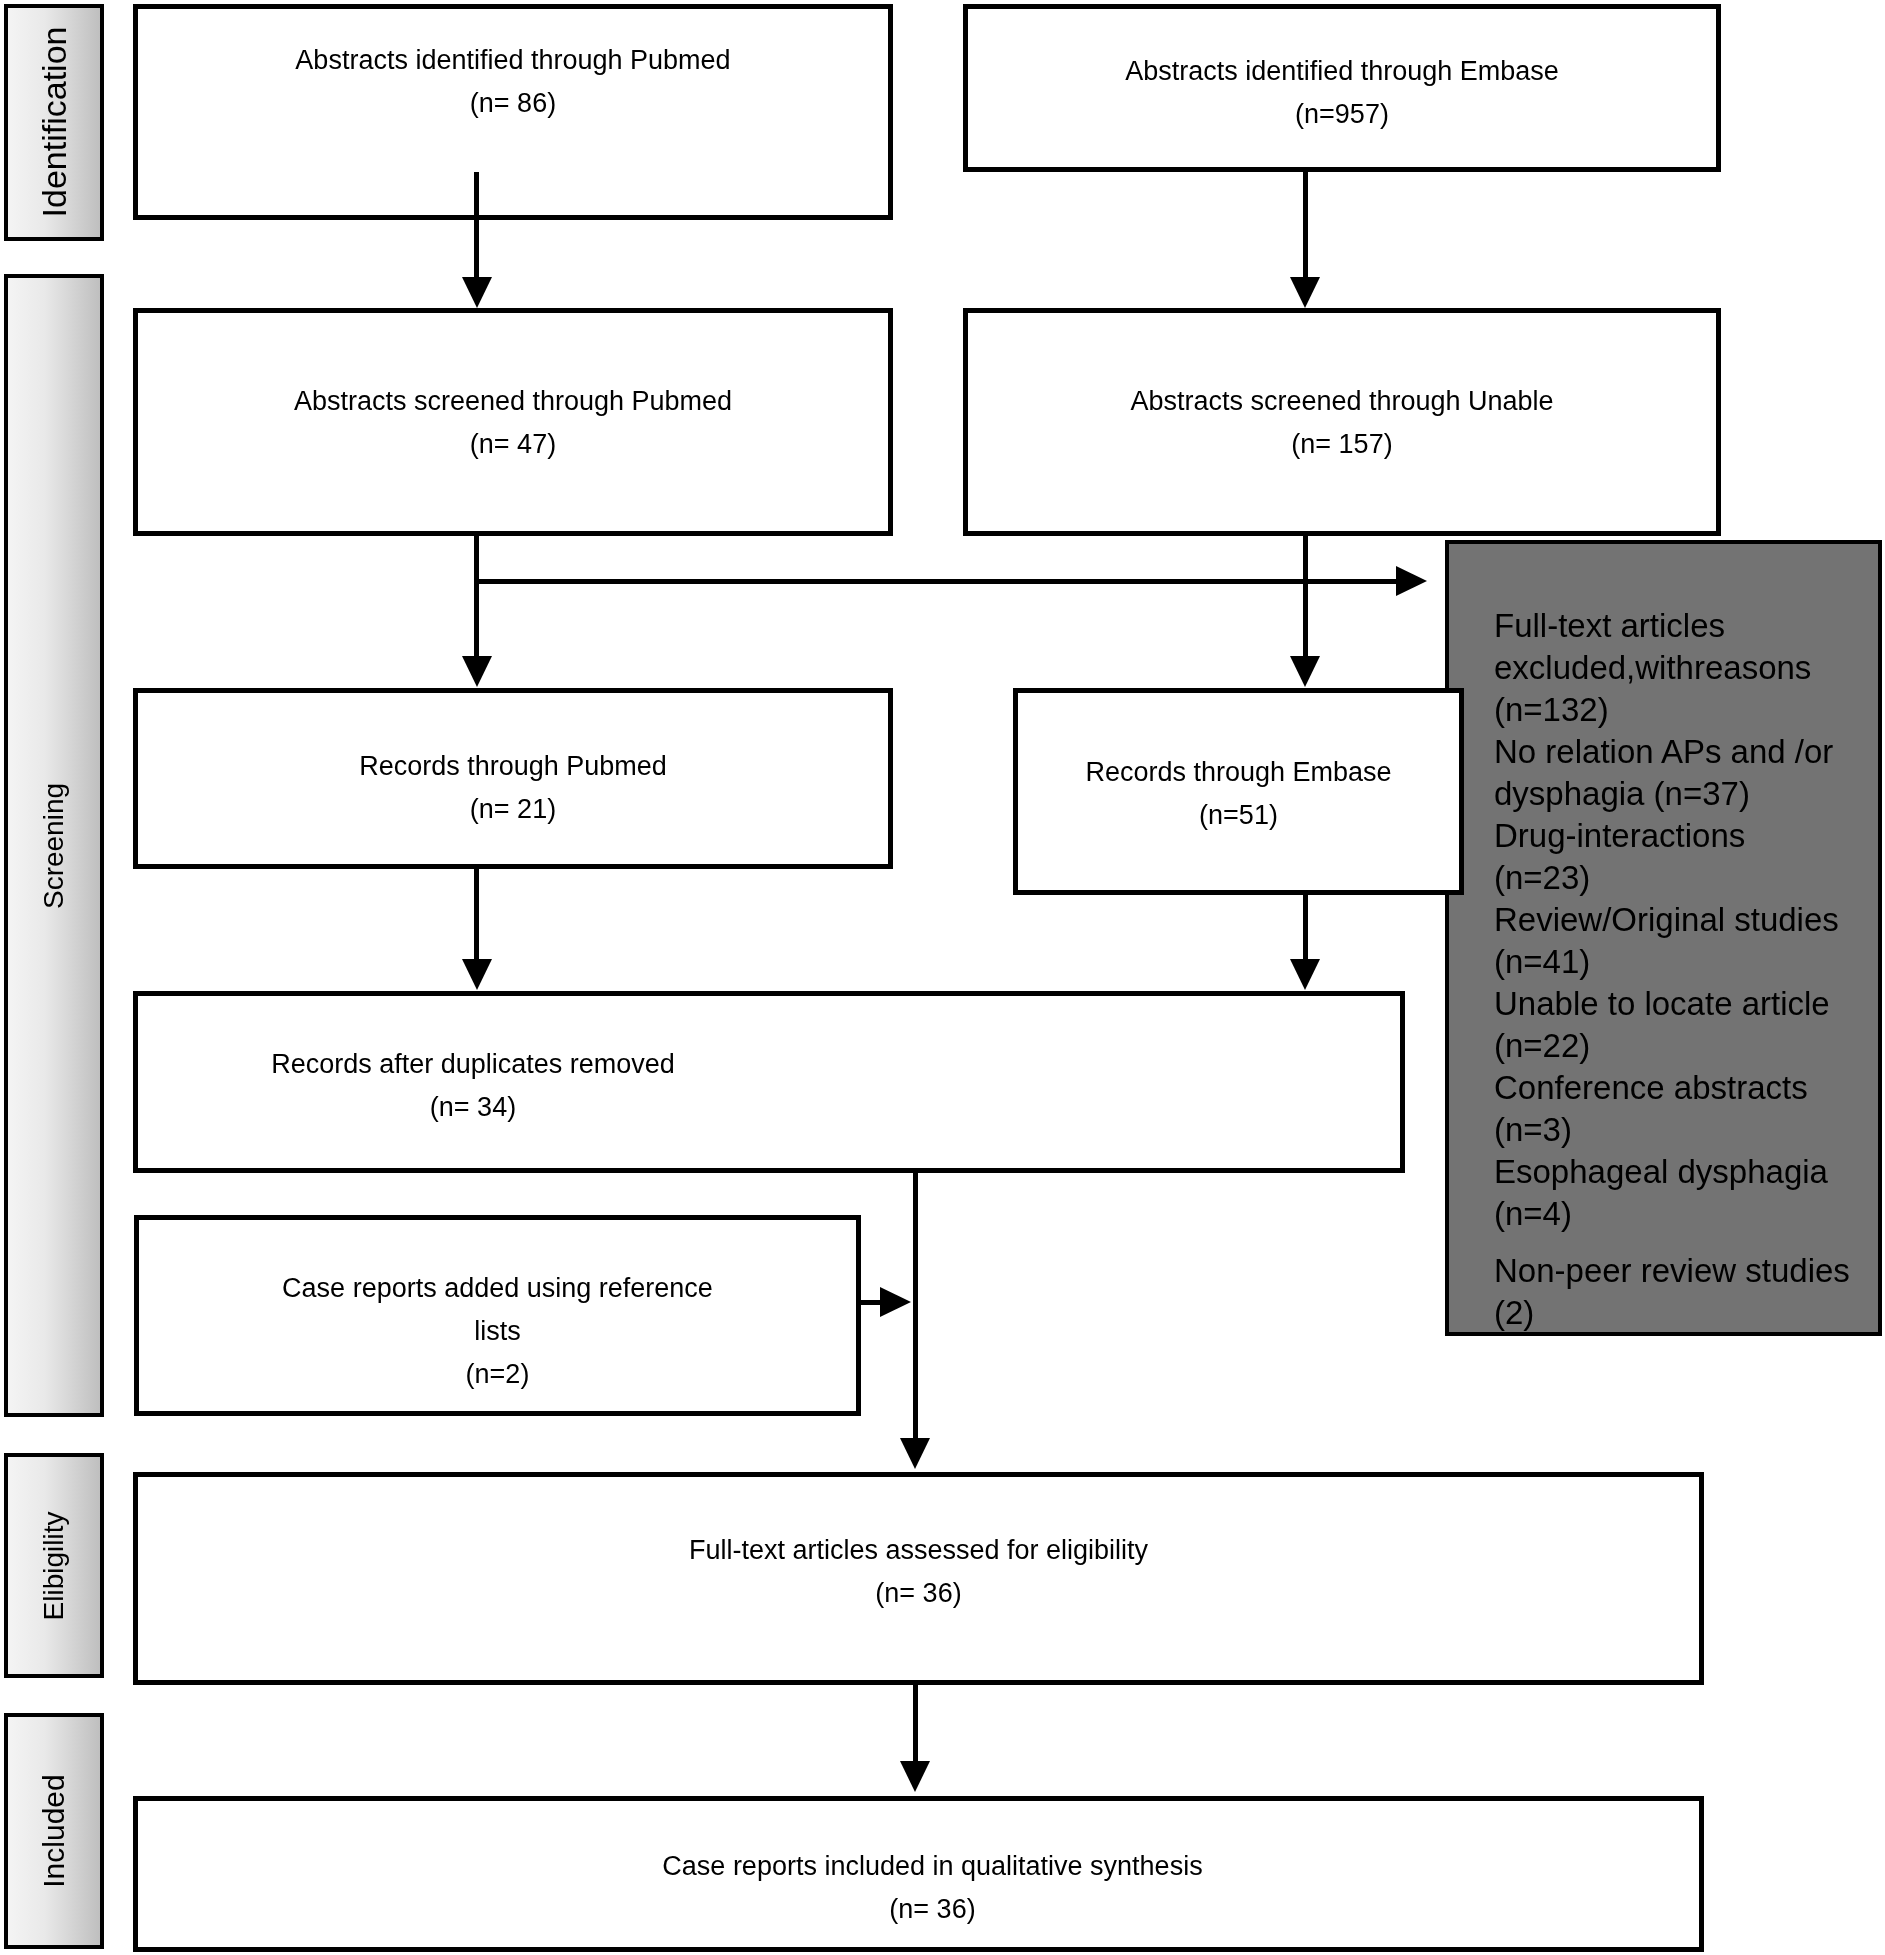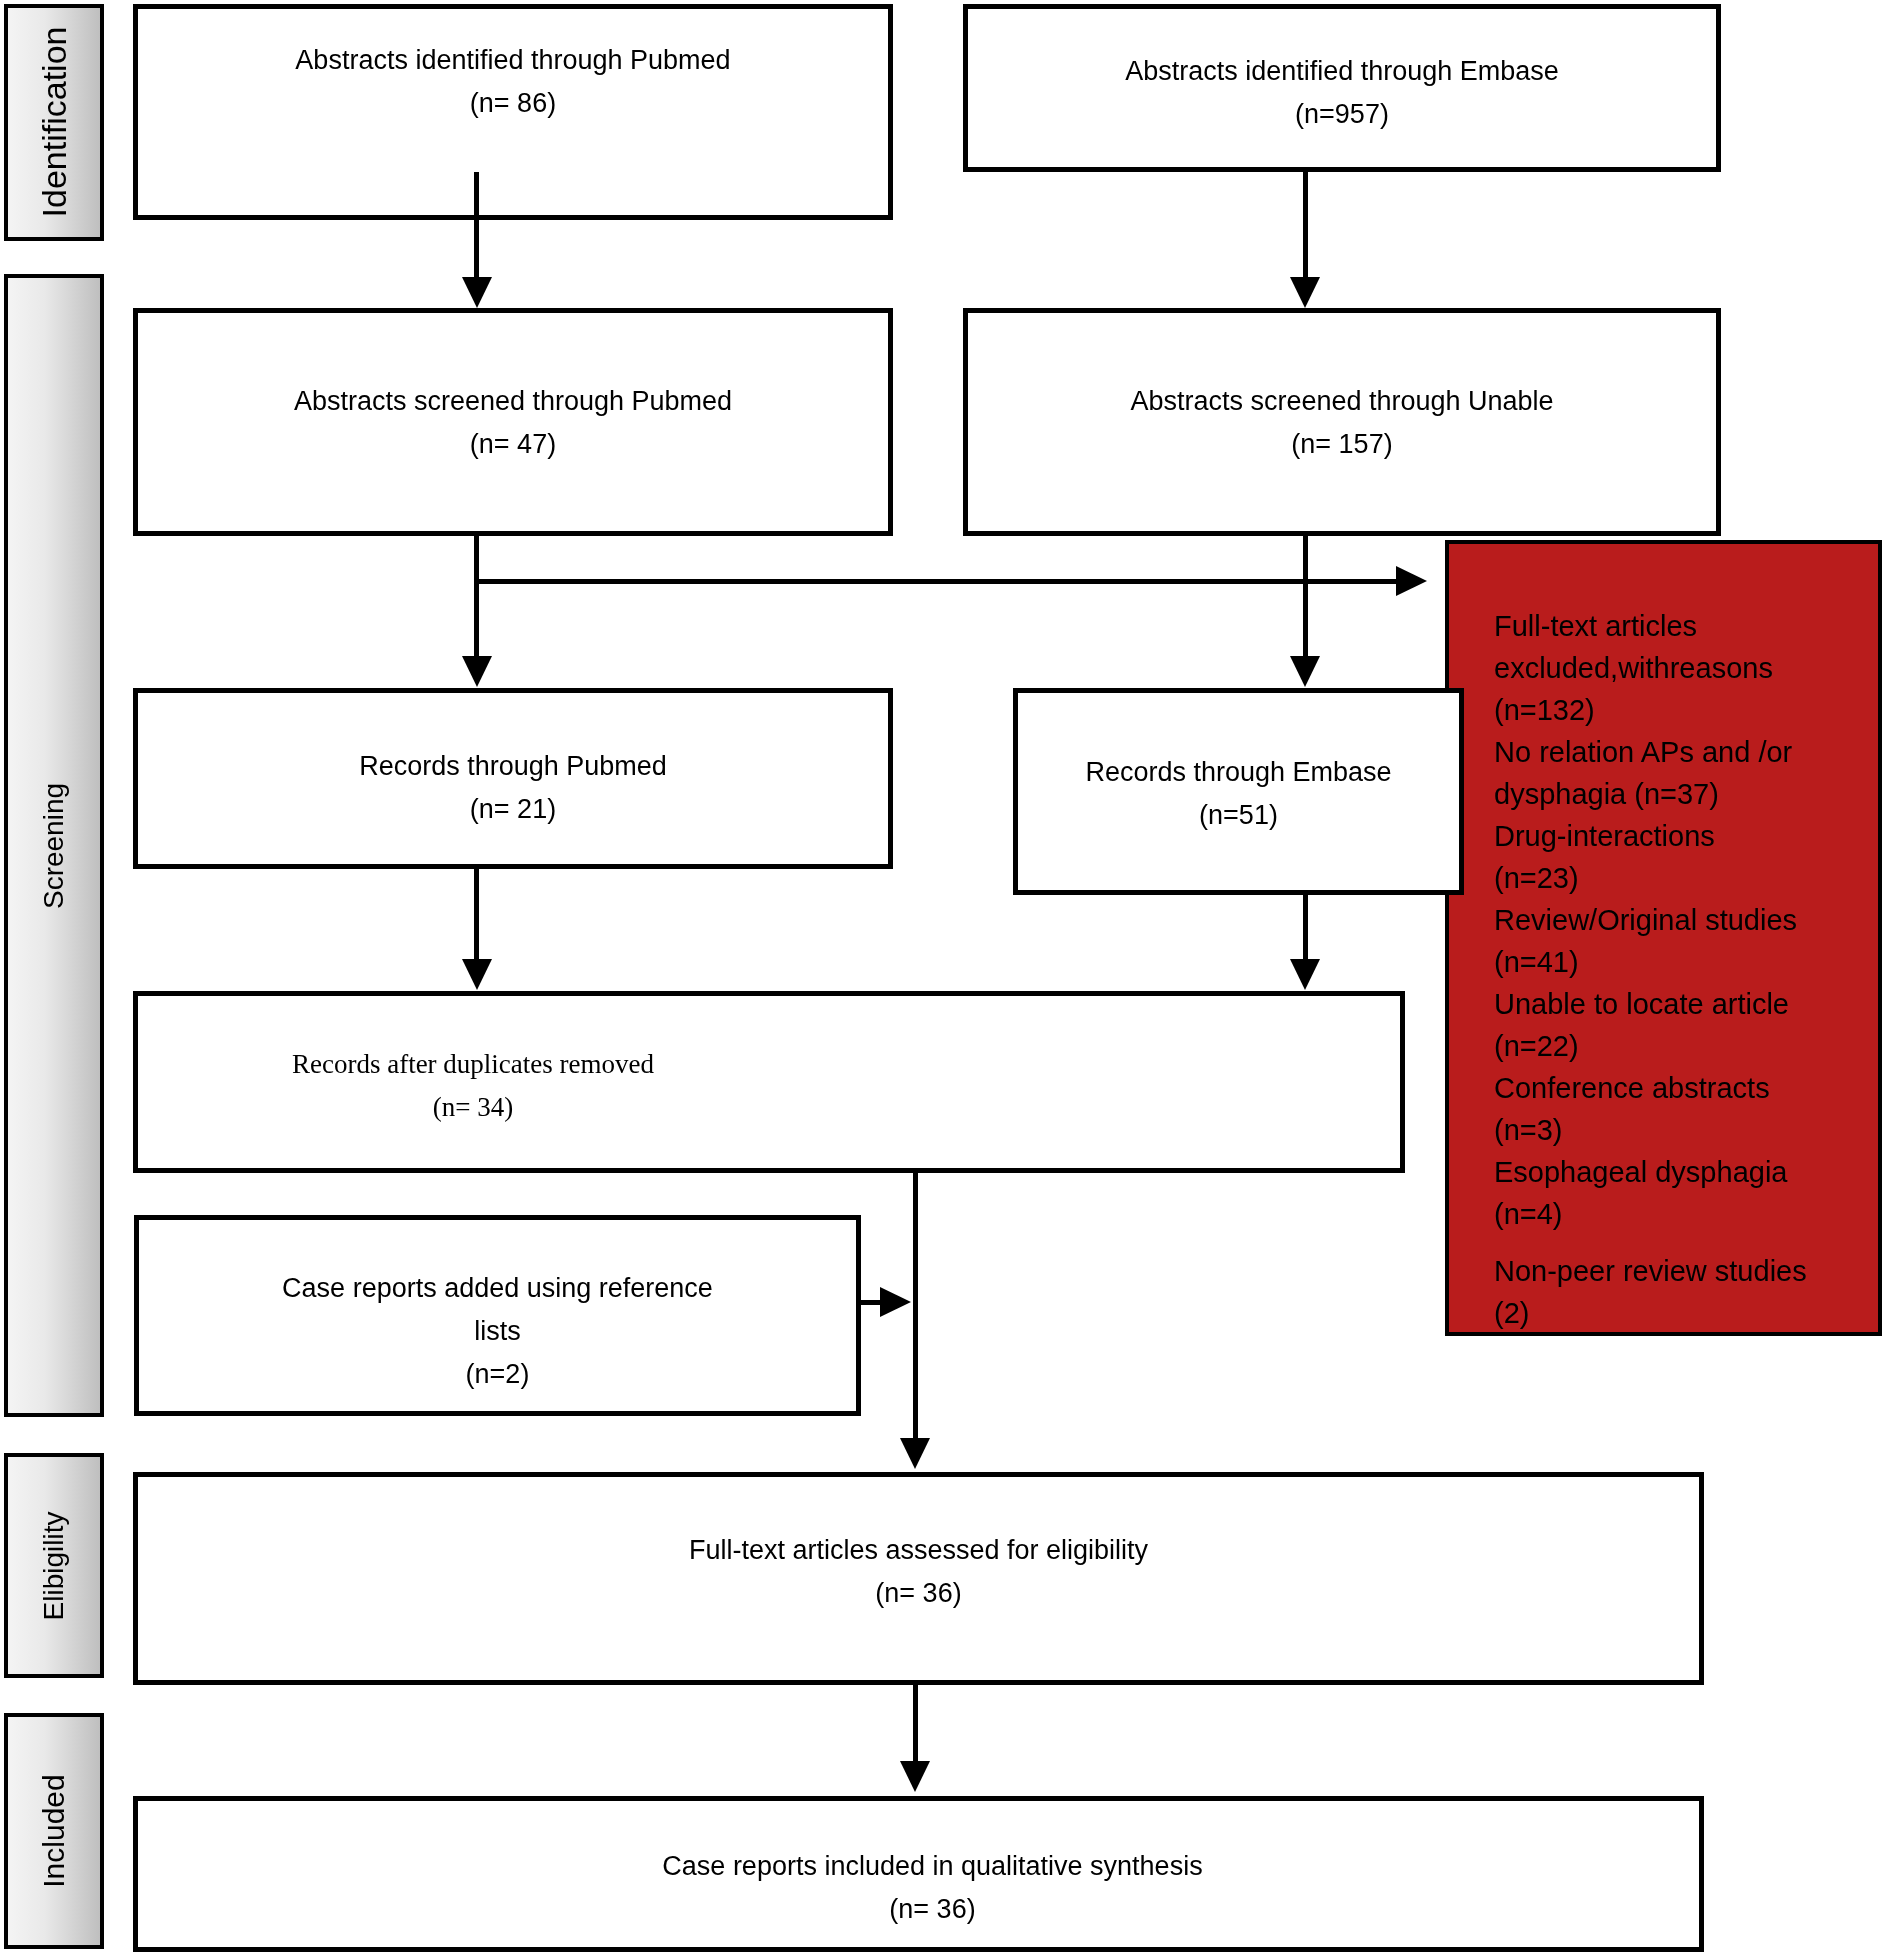--- a/index.html
+++ b/index.html
@@ -8,35 +8,35 @@
 
   
   .sbox{position:absolute;left:3.5px;width:92px;border:4.7px solid #000;
         background:linear-gradient(to right,#f4f4f4 0%,#e9e9e9 40%,#bfbfbf 100%);}
   .sbox .rot{position:absolute;left:50%;top:50%;transform:translate(-50%,-50%) rotate(-90deg);
         white-space:nowrap;}
 
   
   .fbox{position:absolute;border:5.8px solid #000;background:#fff;box-sizing:border-box;
         text-align:center;font-size:27px;line-height:1.6;}
-  .excl{position:absolute;border:4.1px solid #000;background:#b91c1c;box-sizing:border-box;
-        text-align:left;font-size:29px;line-height:42px;padding:61px 17.5px 0 45px;}
+  .excl{position:absolute;border:4.1px solid #000;background:#737373;box-sizing:border-box;
+        text-align:left;font-size:33px;line-height:42px;padding:61px 17.5px 0 45px;}
   .excl .gap{margin-top:15px;}
 
   
   .vline{position:absolute;width:5.2px;background:#000;}
   .hline{position:absolute;height:5.2px;background:#000;}
   .arrow-down{position:absolute;width:0;height:0;
         border-left:15px solid transparent;border-right:15px solid transparent;
         border-top:31px solid #000;}
   .arrow-right{position:absolute;width:0;height:0;
         border-top:15px solid transparent;border-bottom:15px solid transparent;
         border-left:31px solid #000;}
 
-  .inner-left{width:670px;text-align:center;font-family:Liberation Serif, serif;}
+  .inner-left{width:670px;text-align:center;}
 </style>
 </head>
 <body>
 
 <div id="page">
 
   <div class="sbox" style="top:3.5px;height:229px;">
     <span class="rot" style="font-size:34px;">Identification</span>
   </div>
   <div class="sbox" style="top:274px;height:1135px;">

